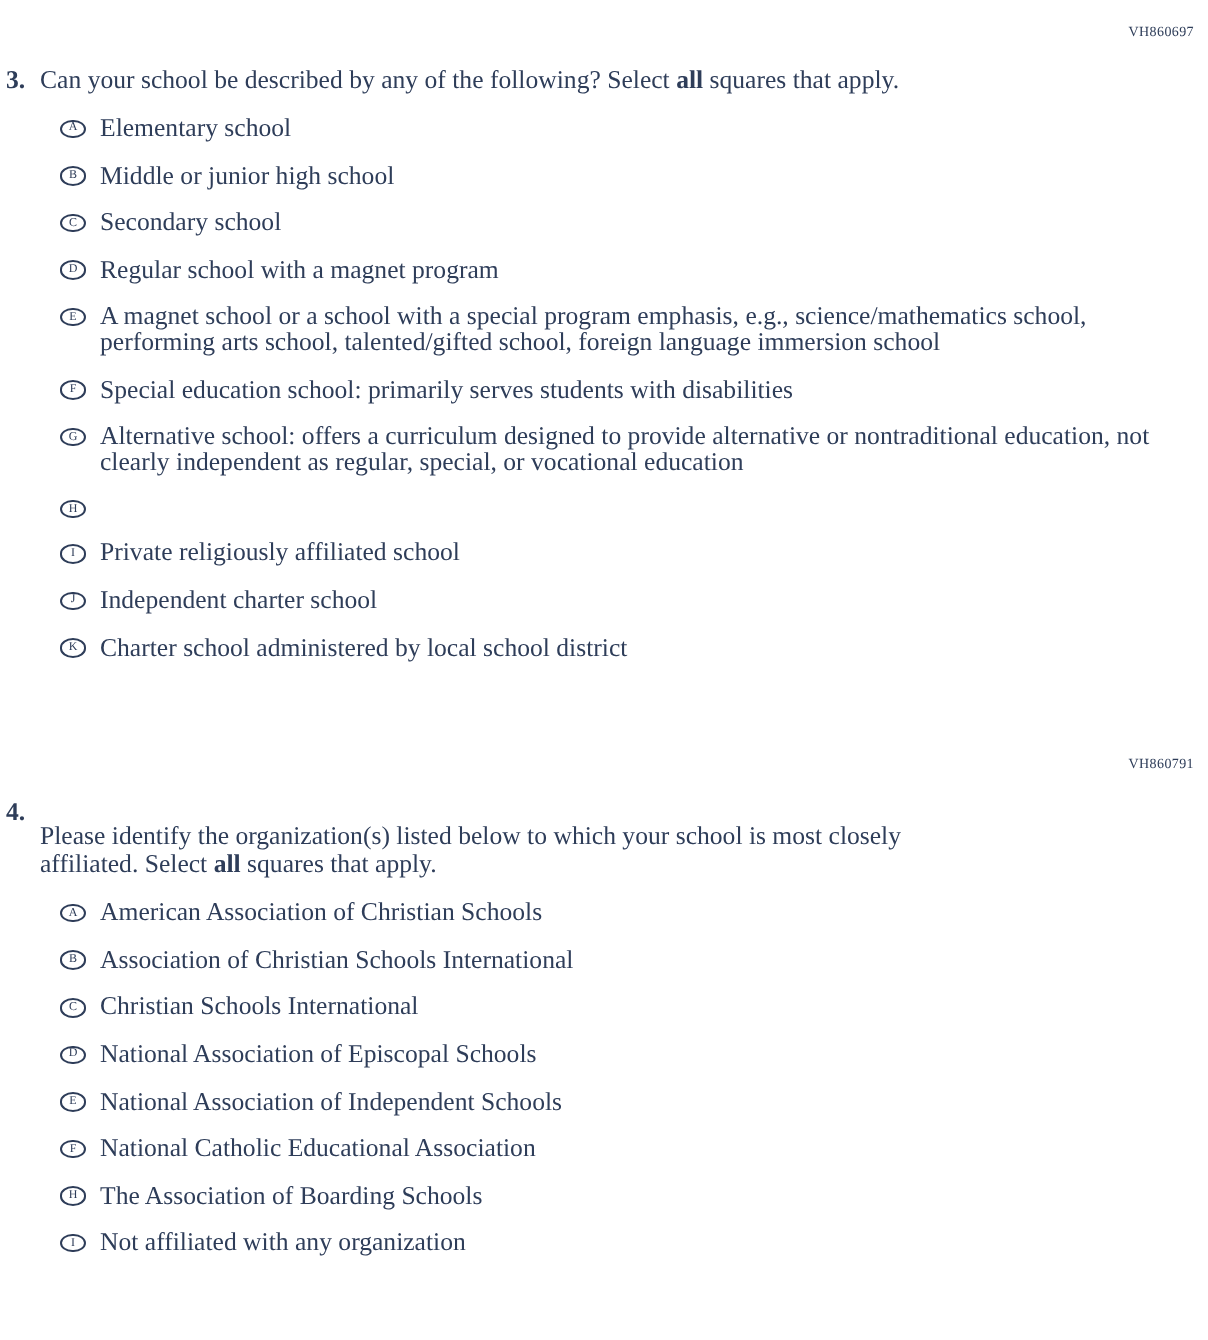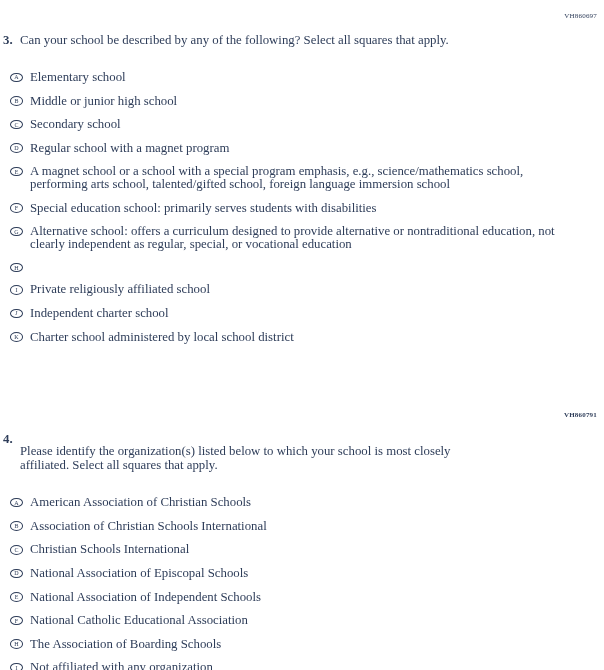--- a/index.html
+++ b/index.html
@@ -15,39 +15,39 @@
     box-sizing: border-box;
   }
   .code {
     text-align: right;
     font-size: 7px;
     letter-spacing: 0.2px;
     padding-right: 7px;
     line-height: 9px;
   }
   .code.first { padding-top: 12px; }
-  .code.second { margin-top: 57px; font-weight: bold; }
+  .code.second { margin-top: 37px; }
   .question {
     display: flex;
     padding-left: 3px;
     margin-top: 12px;
   }
   .qnum {
     font-weight: bold;
     width: 17px;
     flex: none;
     line-height: 14px;
   }
   .qtext { line-height: 14px; }
-  .qtext .bold { font-weight: normal; }
+  .qtext .bold { font-weight: bold; }
   .q4 .qtext { max-width: 472px; margin-top: 12px; }
   .opts {
     display: flow-root;
-    margin-top: 24px;
-    padding-left: 10px;
+    margin-top: 11px;
+    padding-left: 30px;
   }
   .opt {
     display: flex;
     margin-bottom: 11px;
     line-height: 12.6px;
   }
   .bubble {
     flex: none;
     box-sizing: border-box;
     width: 13px;

